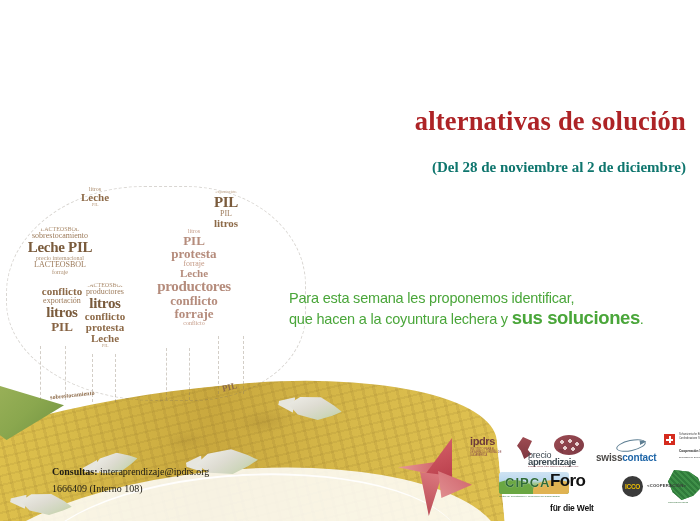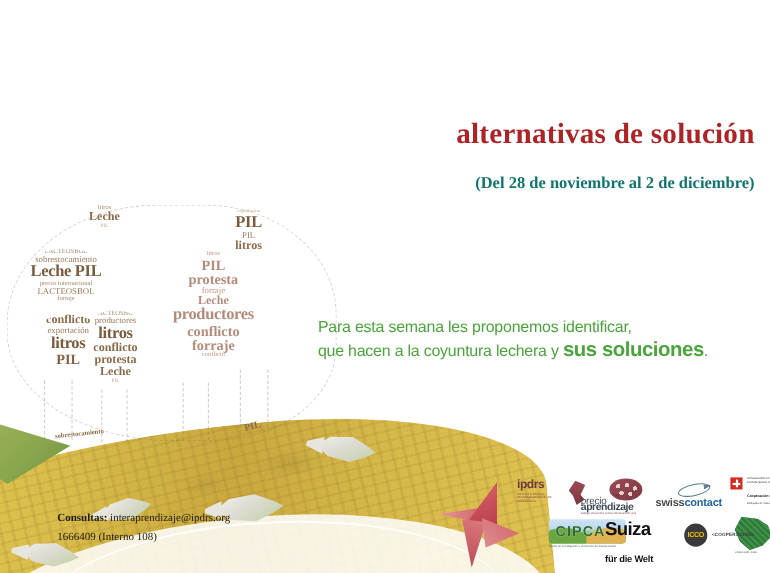--- a/index.html
+++ b/index.html
@@ -371,21 +371,21 @@
       <div class="cap">Cooperación Suiza</div>
     </div>
 
     <div class="logo" id="logo-cipca">
       <div class="art"></div>
       <div class="word">CIPCA</div>
       <div class="cap">Centro de Investigación y Promoción del Campesinado</div>
     </div>
 
     <div class="logo" id="logo-brot">
-      <div class="b1">Suiza</div>
+      <div class="b1">Foro</div>
       <div class="b2">für die Welt</div>
     </div>
 
     <div class="logo" id="logo-icco">
       <div class="circ">
           <span>ICCO</span>
         </div>
       <div class="coop">&lt;<span>COOPERACIÓN</span>&gt;</div>
     </div>
 

